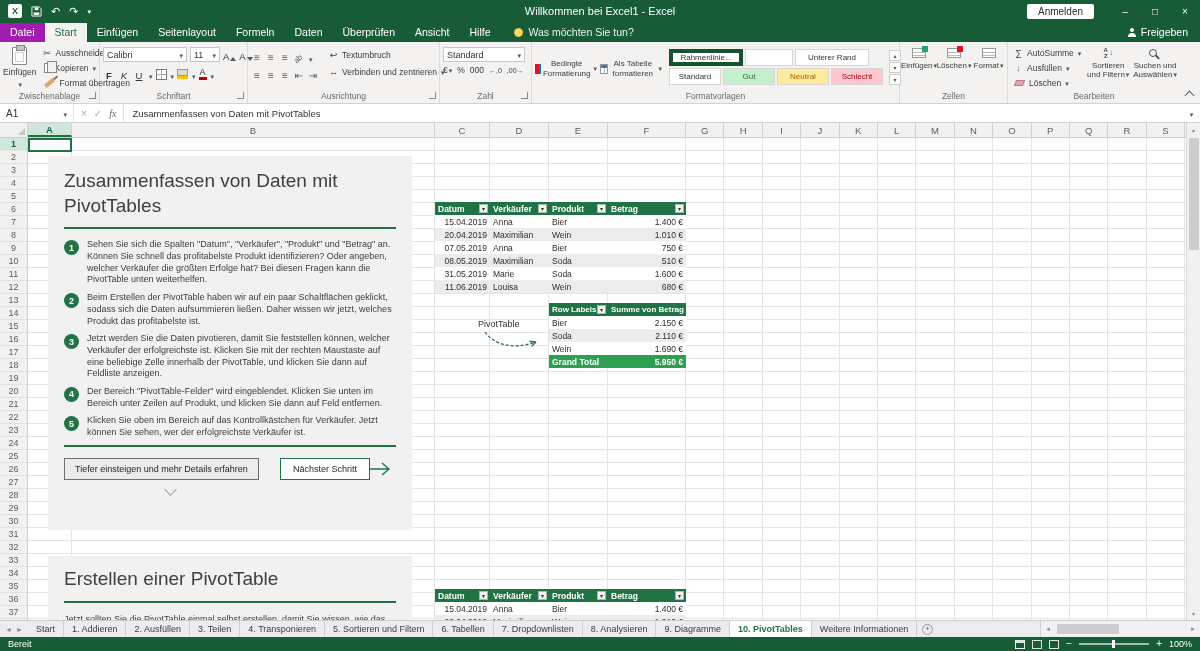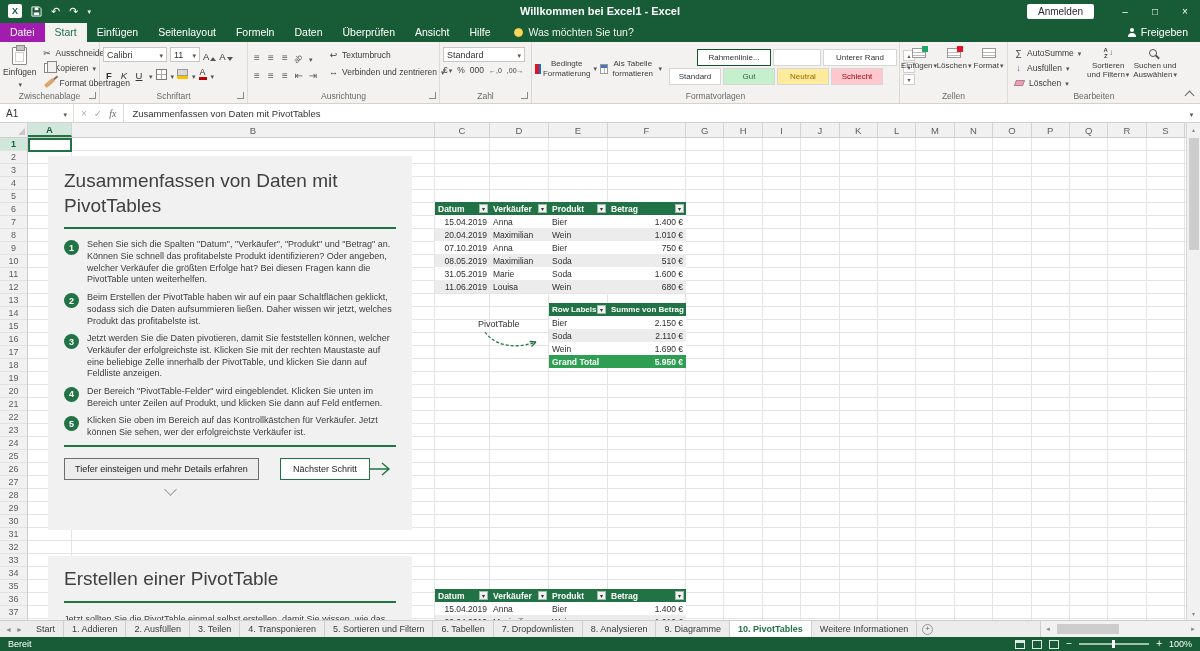--- a/index.html
+++ b/index.html
@@ -6,21 +6,21 @@
   html,body { width:1200px; height:651px; overflow:hidden; }
   body { font-family:"Liberation Sans","DejaVu Sans",sans-serif; background:#fff; color:#333; }
   .app { position:relative; width:1200px; height:651px; background:#fff; }
 
   
   .titlebar { height:22px; background:#185c37; display:flex; align-items:center; color:#fff; position:relative; }
   .qat { display:flex; align-items:center; gap:9px; padding-left:8px; }
   .app-icon { width:14px; height:14px; background:#fff; color:#185c37; font-weight:bold; font-size:9px; display:flex; align-items:center; justify-content:center; border-radius:2px; }
   .qat-btn { font-size:11px; color:#fff; line-height:1; }
   .qat-btn svg { display:block; }
-  .win-title { position:absolute; left:50%; transform:translateX(-50%); font-size:11px; white-space:nowrap;font-weight:bold; }
+  .win-title { position:absolute; left:50%; transform:translateX(-50%); font-size:11px; white-space:nowrap; }
   .tb-right { margin-left:auto; display:flex; align-items:center; height:100%; }
   .signin { background:#fff; color:#2b2b2b; border:none; font-size:10px; padding:2px 11px; border-radius:2px; margin-right:16px; font-family:inherit; }
   .winbtn { width:30px; height:22px; display:flex; align-items:center; justify-content:center; font-size:10px; }
 
   
   .tabrow { height:20px; background:#185c37; display:flex; align-items:flex-end; color:#fff; font-size:10.5px; }
   .tabs { display:flex; }
   .rtab { padding:3px 10px 4px; white-space:nowrap; }
   .rtab.file { background:#a21caf; }
   .rtab.active { background:#f3f2f1; color:#217346; }
@@ -66,21 +66,21 @@
   .alright { display:flex; flex-direction:column; gap:3px; padding-top:4px; margin-left:4px; }
   .numcol { display:flex; flex-direction:column; gap:3px; padding-top:3px; }
   .numrow { display:flex; gap:5px; align-items:center; }
   .nbtn { font-size:8.5px; color:#3b3b3b; display:flex; align-items:center; }
   .bigbtn2 { width:62px; display:flex; flex-direction:row; align-items:center; gap:2px; font-size:8px; text-align:center; color:#3b3b3b; padding-top:3px; line-height:1.15; }
   .ic-cond { width:12px; height:10px; background:linear-gradient(to right,#e81123 0 4px,#0078d7 4px 8px,#ffb900 8px 12px); }
   .ic-table { width:13px; height:10px; border:1px solid #999; background:linear-gradient(#4472c4 0 3px,transparent 3px), linear-gradient(#bbb,#bbb) center/1px 100% no-repeat, #fff; }
   .galwrap { display:flex; flex-direction:column; gap:2px; justify-content:center; margin-left:4px; }
   .grow1,.grow2 { display:flex; gap:2px; }
   .gcell { height:17px; display:flex; align-items:center; justify-content:center; font-size:8px; background:#fff; border:1px solid #d8d6d4; color:#333; white-space:nowrap; padding:0 2px; overflow:hidden; }
-  .gcell.sel { border:1px solid #14532d;margin-left:28px; }
+  .gcell.sel { border:4px solid #14532d; }
   .gw-a { width:74px; } .gw-b { width:48px; } .gw-c { width:52px; }
   .g-good { background:#c6efce; color:#2c6b3f; }
   .g-neutral { background:#ffeb9c; color:#9c6500; }
   .g-bad { background:#ffc7ce; color:#9c0006;text-align:right; }
   .gal-arrows { display:flex; flex-direction:column; gap:1px; justify-content:center; margin-left:3px; }
   .garw { width:12px; height:11px; border:1px solid #d0cece; background:#fff; display:flex; align-items:center; justify-content:center; font-size:6px; color:#555; }
   .cellbtn { width:32px; display:flex; flex-direction:column; align-items:center; gap:3px; padding-top:4px; font-size:8px; color:#3b3b3b; }
   .ic-cells { width:14px; height:10px; border:1px solid #999; background:linear-gradient(#bbb,#bbb) 0 3px/100% 1px no-repeat, linear-gradient(#bbb,#bbb) 0 6px/100% 1px no-repeat, #fff; position:relative; }
   .ic-cells.ins::after { content:''; position:absolute; right:-3px; top:-3px; width:6px; height:6px; background:#21a366; }
   .ic-cells.del::after { content:''; position:absolute; right:-3px; top:-3px; width:6px; height:6px; background:#e81123; }
@@ -267,21 +267,21 @@
             </div>
         </div>
       </div>
       <div class="rg-label"><span>Zwischenablage</span><span class="launcher"></span></div>
     </div>
 
     <div class="rgroup" style="width:148px">
       <div class="rg-body">
         <div class="fontcol">
           <div class="fontrow">
-            <div class="combo" style="width:64px">
+            <div class="combo" style="width:84px">
                 <span>Calibri</span>
                 <span class="dd"></span>
               </div>
             <div class="combo" style="width:30px">
                 <span>11</span>
                 <span class="dd"></span>
               </div>
             <span class="fbtn-letter">
                 <span>A</span>
                 <i class="tri-up"></i>
@@ -642,21 +642,21 @@
                 </div>
 
                 <div class="trow">
                   <span class="td cw1 ra">20.04.2019</span>
                   <span class="td cw2">Maximilian</span>
                   <span class="td cw3">Wein</span>
                   <span class="td cw4 ra">1.010 €</span>
                 </div>
 
                 <div class="trow">
-                  <span class="td cw1 ra">07.10.2019</span>
+                  <span class="td cw1 ra">07.05.2019</span>
                   <span class="td cw2">Anna</span>
                   <span class="td cw3">Bier</span>
                   <span class="td cw4 ra">750 €</span>
                 </div>
 
                 <div class="trow">
                   <span class="td cw1 ra">08.05.2019</span>
                   <span class="td cw2">Maximilian</span>
                   <span class="td cw3">Soda</span>
                   <span class="td cw4 ra">510 €</span>

